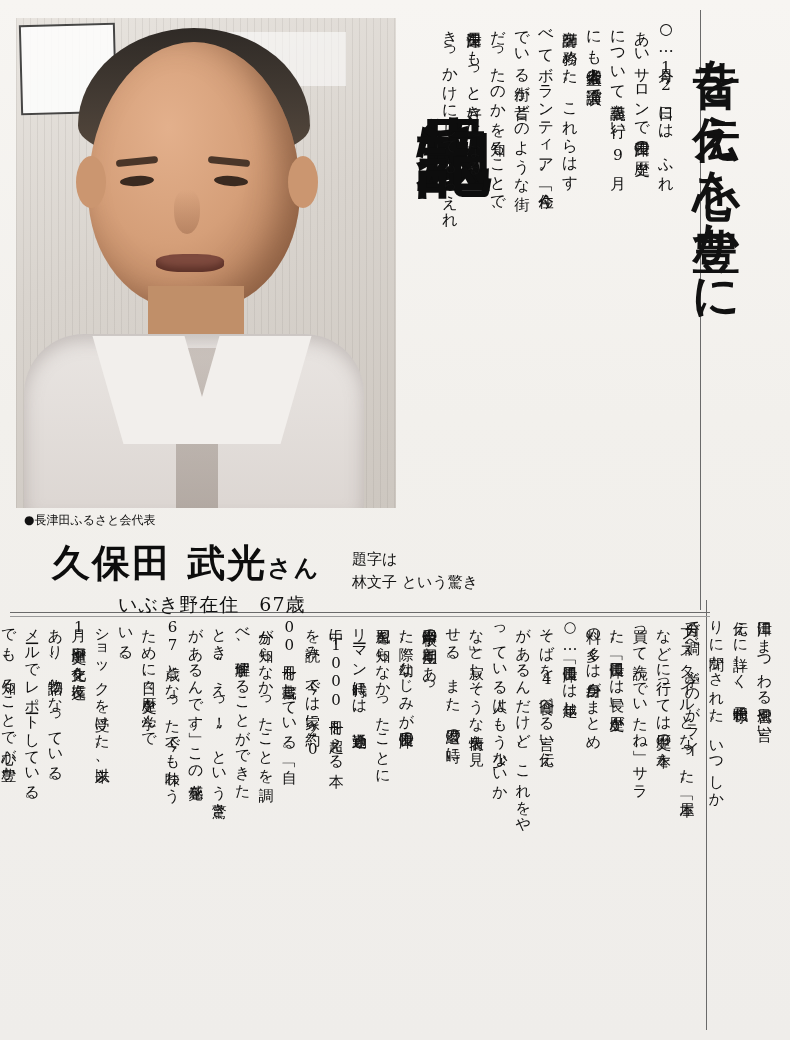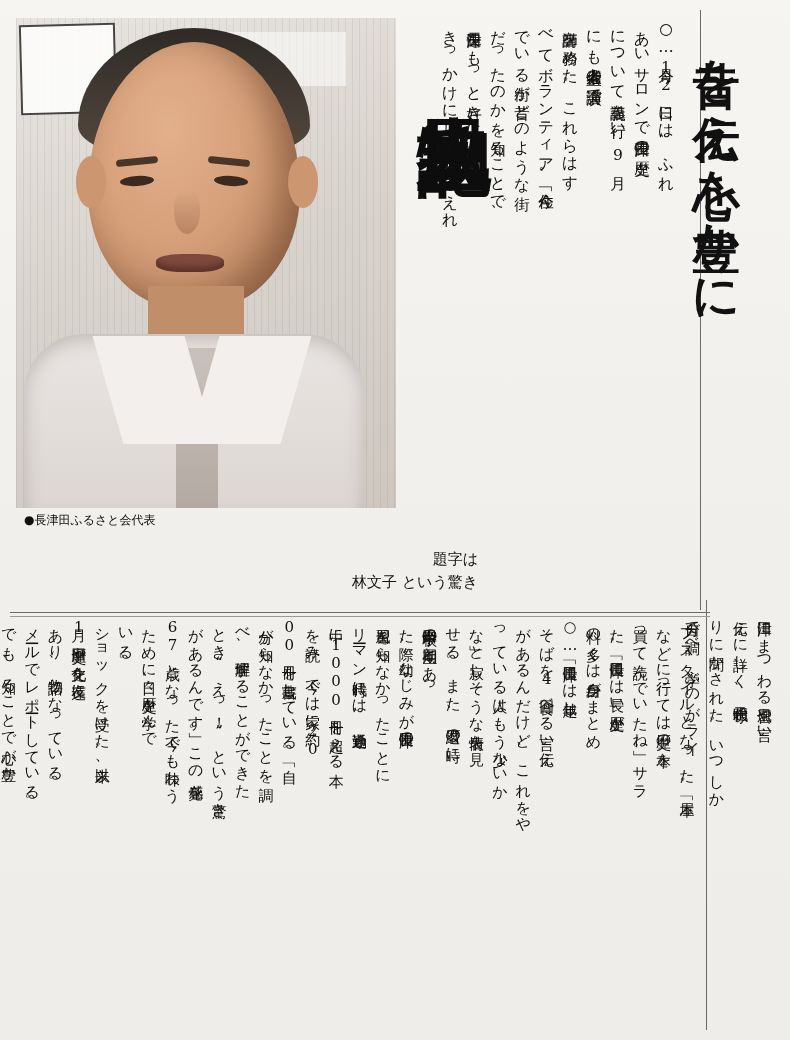--- a/index.html
+++ b/index.html
@@ -245,21 +245,21 @@
     font-size: 19px;
     letter-spacing: 1px;
     font-family: "DejaVu Serif", "Liberation Serif", serif;
   }
   #calligrapher {
     position: absolute;
     left: 352px;
     top: 548px;
     font-size: 15px;
     line-height: 1.5;
-    text-align: right;
+    text-align: left;
     font-family: "DejaVu Serif", "Liberation Serif", serif;
   }
   
   #rightbody {
     position: absolute;
     top: 610px;
     right: 14px;
     width: 96px;
     height: 410px;
     display: flex;
@@ -359,20 +359,22 @@
       </div>
     <div class="col">
         <div class="vtext">長津田をもっと好きになる</div>
       </div>
     <div class="col">
         <div class="vtext">きっかけにしてもらえれ</div>
       </div>
   </div>
 
   <div id="caption-role">●長津田ふるさと会代表</div>
+  <div id="name"><span>久保田 武光</span><span class="suffix">さん</span></div>
+  <div id="subinfo">いぶき野在住　67歳</div>
   <div id="calligrapher">
     <div>題字は</div>
     <div>林文子 という驚き</div>
   </div>
 
   <div id="rightbody">
     <div class="col">
         <div class="vtext">津田にまつわる風習や言い</div>
       </div>
     <div class="col">

